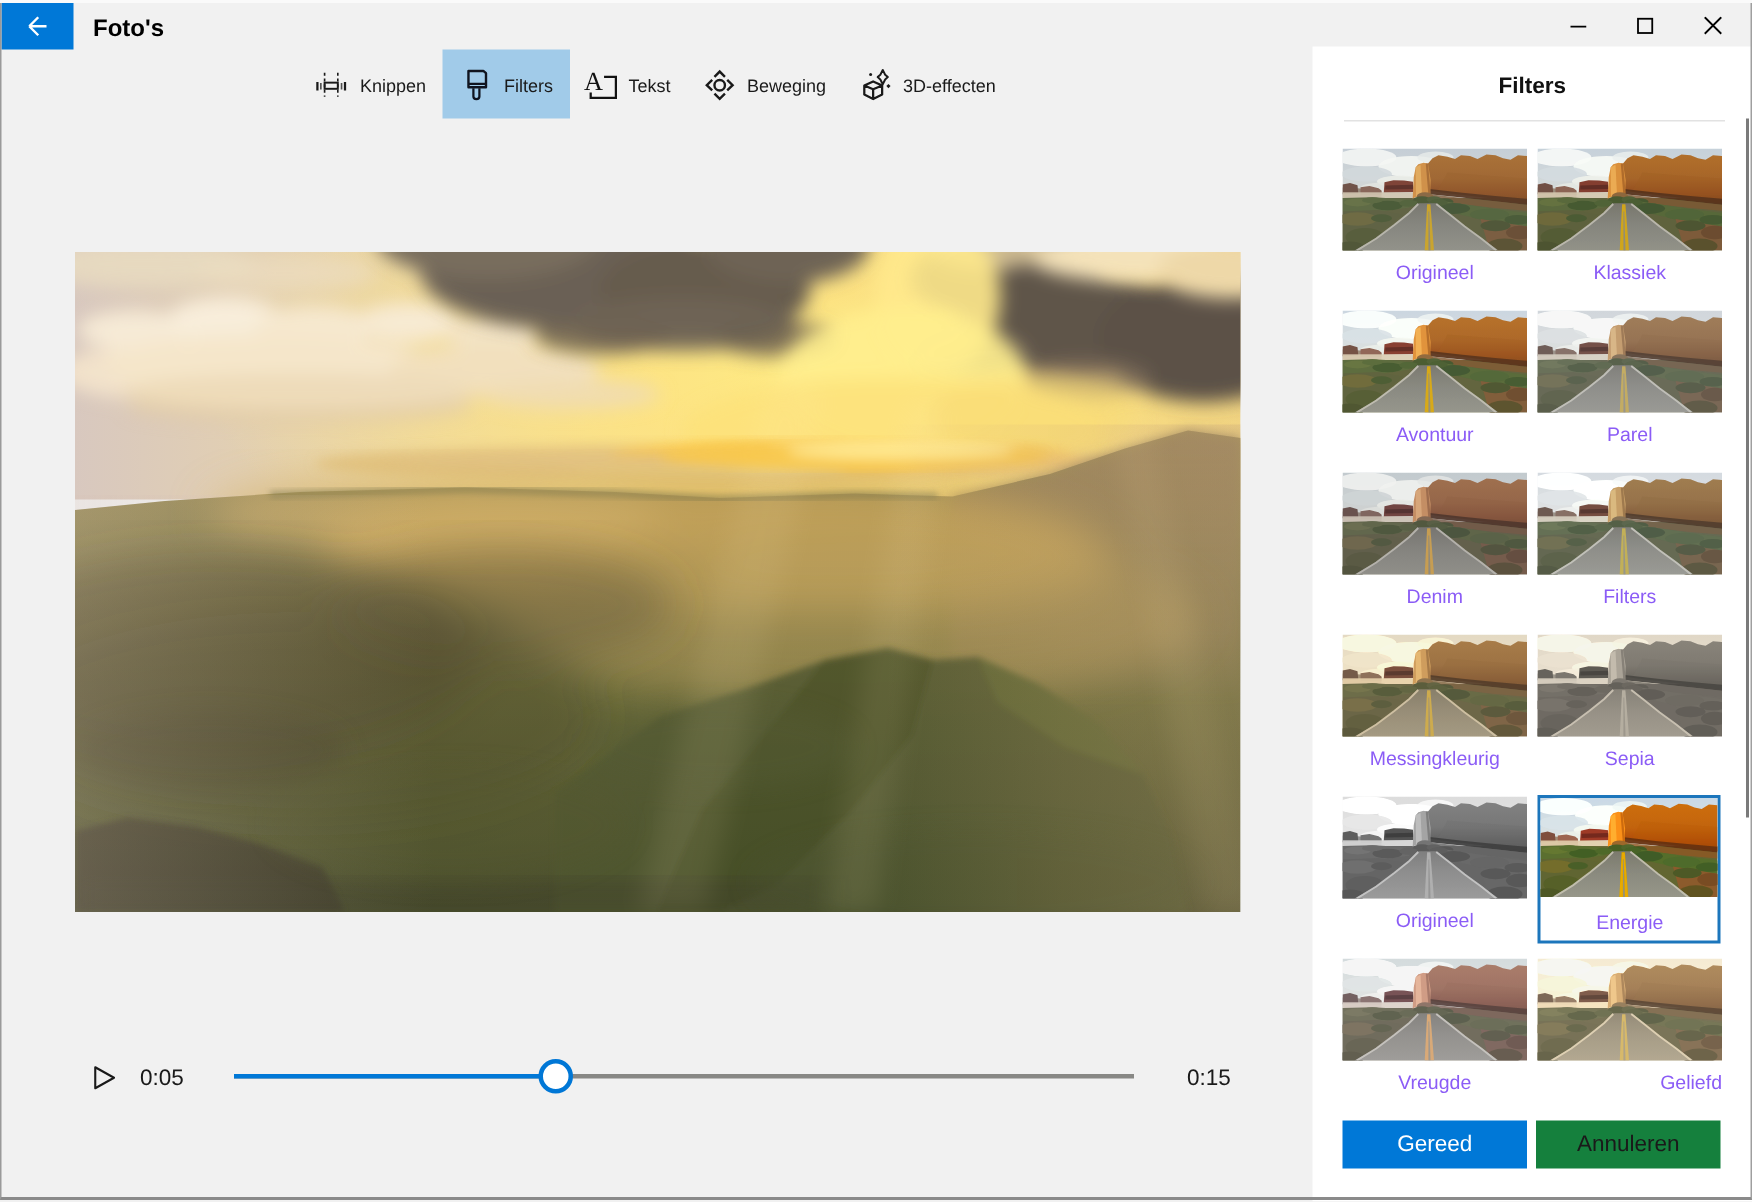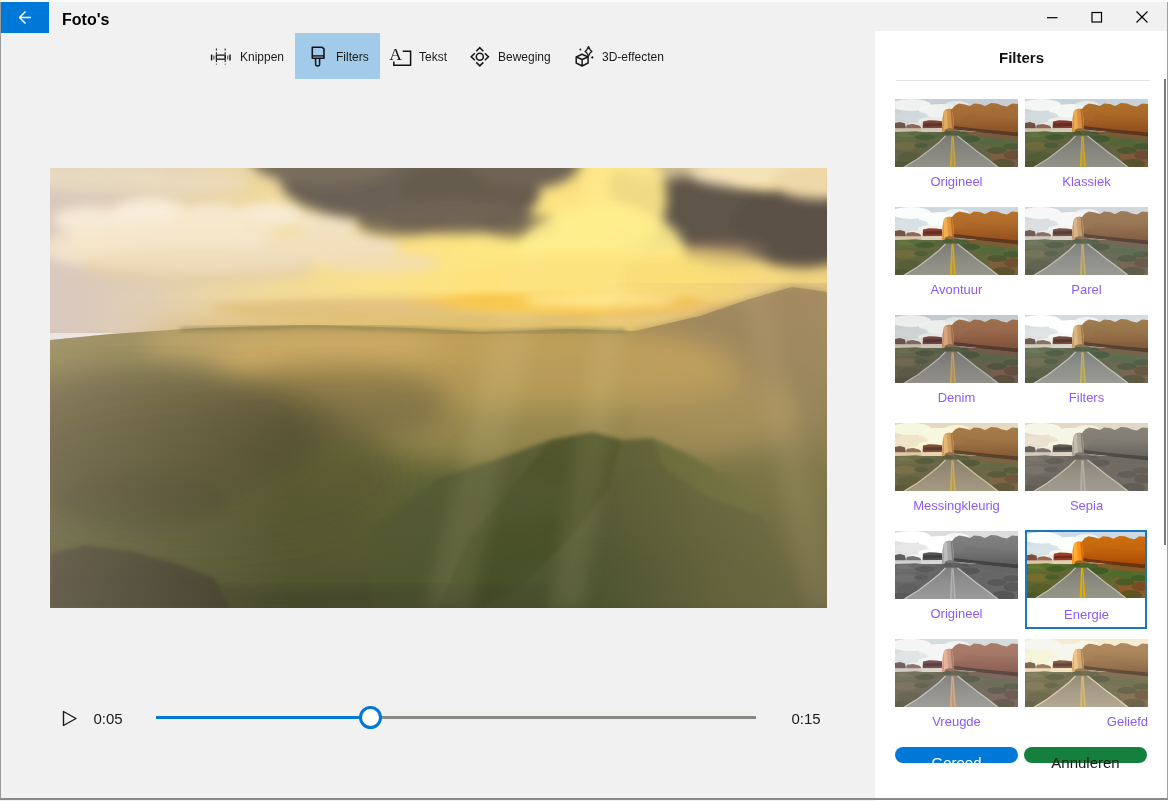--- a/index.html
+++ b/index.html
@@ -22,21 +22,21 @@
   #track-gray{left:156px;top:716px;width:600px;height:3px;background:#888885;}
   #track-blue{left:156px;top:716px;width:205px;height:3px;background:#0078d7;}
   #knob{left:359px;top:706px;width:23px;height:23px;border-radius:50%;background:#fff;border:3px solid #0077d6;box-sizing:border-box;}
   
   #panel{left:875px;top:31px;width:293px;height:770px;background:#fff;}
   #panel-title{left:875px;top:49px;width:293px;text-align:center;font-size:15px;font-weight:bold;color:#111;}
   #panel-sep{left:896px;top:80px;width:254px;height:1px;background:#e2e2e2;}
   .thumb{overflow:hidden;}
   .tlabel{width:123px;text-align:center;font-size:13px;color:#8b5cf6;}
   #sel-border{left:1025px;top:530px;width:122px;height:99px;border:2px solid #1c76bc;box-sizing:border-box;background:#fff;}
-  .btn{width:123px;height:16px;font-size:15px;text-align:center;line-height:32px;border-radius:13px;}
+  .btn{width:123px;height:32px;font-size:15px;text-align:center;line-height:32px;}
   #btn-gereed{left:895px;top:747px;background:#0078d7;color:#fff;}
   #btn-annuleren{left:1024px;top:747px;background:#15803d;color:#1a1a1a;}
   
   #sb{left:1164px;top:79px;width:2px;height:466px;background:#7a7a7a;}
 </style>
 </head>
 <body>
 
 <svg width="0" height="0" style="position:absolute">
   <defs>

